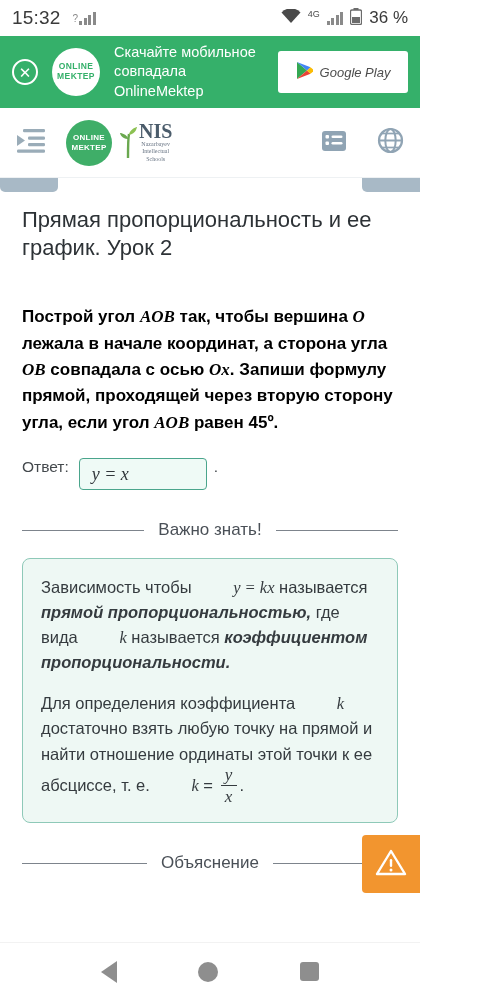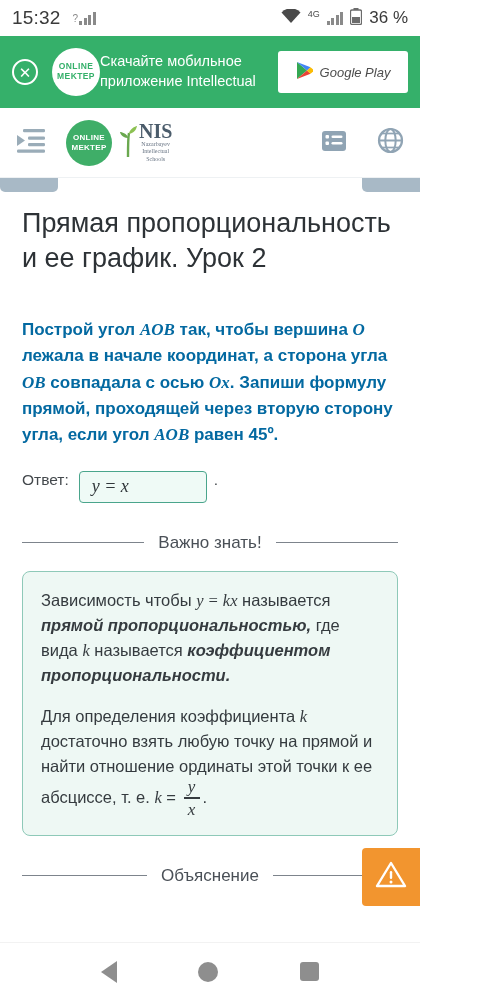--- a/index.html
+++ b/index.html
@@ -48,21 +48,21 @@
     font-size: 15px; line-height: 1; flex: none;
     font-family: "Liberation Sans", sans-serif;
   }
   .banner-logo {
     width: 48px; height: 48px; border-radius: 50%;
     background: #ffffff; margin-left: 14px; flex: none;
     display: flex; flex-direction: column; align-items: center; justify-content: center;
     color: #35b06a; font-size: 8.5px; font-weight: bold; letter-spacing: .4px; line-height: 1.15;
   }
   .banner-text {
-    margin-left: 0; color: #ffffff;
+    margin-left: 14px; color: #ffffff;
     font-size: 14.5px; line-height: 1.35; flex: 1;
   }
   .gplay-btn {
     background: #ffffff; border-radius: 3px;
     height: 42px; width: 130px; flex: none;
     display: flex; align-items: center; justify-content: center; gap: 7px;
   }
   .gplay-text { font-size: 13px; color: #4d4d4d; font-style: italic; }
 
   
@@ -73,45 +73,45 @@
     padding: 0 16px;
     border-bottom: 1px solid #eef1f3;
   }
   .nav-icon { color: #9aacb8; flex: none; }
   .nav-mektep {
     width: 46px; height: 46px; border-radius: 50%; background: #3fae68;
     margin-left: 20px; flex: none;
     display: flex; flex-direction: column; align-items: center; justify-content: center;
     color: #ffffff; font-size: 8px; font-weight: bold; letter-spacing: .3px; line-height: 1.2;
   }
-  .nav-nis { margin-left: 6px; flex: none; display: flex; align-items: center; }
+  .nav-nis { margin-left: 6px; flex: none; display: flex; align-items: flex-end; }
   .nis-text { margin-left: 1px; }
   .nis-main { font-family: "Liberation Serif", serif; font-size: 20px; color: #4b5c6b; font-weight: bold; line-height: .95; }
   .nis-sub { font-family: "Liberation Serif", serif; font-size: 6px; color: #6a7685; line-height: 1.25; text-align: center; }
   .nav-spacer { flex: 1; }
   .nav-right { display: flex; align-items: center; gap: 30px; }
 
   
   .cut-tabs { position: relative; height: 14px; }
   .cut-tab {
     position: absolute; top: 0; height: 14px;
     background: #a8b9c6; border-radius: 0 0 5px 5px;
   }
   .cut-tab.left { left: 0; width: 58px; }
   .cut-tab.right { right: 0; width: 58px; border-radius: 0 0 0 5px; }
 
   
   .content { padding: 8px 22px 0 22px; }
   .page-title {
-    font-size: 27px; color: #2d3236; line-height: 1.28;
+    font-size: 22px; color: #2d3236; line-height: 1.28;
     font-weight: normal; margin-top: 6px;
   }
   .question {
     margin-top: 42px;
-    font-size: 17px; line-height: 1.55; color: #0369a1; font-weight: bold;
+    font-size: 17px; line-height: 1.55; color: #000000; font-weight: bold;
   }
   .mathi { font-family: "Liberation Serif", serif; font-style: italic; font-weight: bold; }
   .answer-row {
     margin-top: 22px; display: flex; 
   }
   .answer-label { font-size: 15.5px; color: #44494d; }
   .answer-box {
     margin-left: 10px;
     width: 128px; height: 32px;
     background: #effaf6; border: 1px solid #4aa58c; border-radius: 4px;
@@ -127,21 +127,21 @@
 
   
   .infobox {
     margin-top: 18px;
     background: #eef8f4; border: 1px solid #8ec9b8; border-radius: 8px;
     padding: 16px 18px 16px 18px;
   }
   .infobox p { font-size: 16.5px; line-height: 1.52; color: #353b3f; }
   .infobox p + p { margin-top: 16px; }
   .ib { font-weight: bold; font-style: italic; }
-  .mser { font-family: "Liberation Serif", serif; font-style: italic; }
+  .mser { font-family: "Liberation Serif", serif; font-style: italic; margin-left: 37px; }
   .frac {
     display: inline-flex; flex-direction: column; align-items: center;
     vertical-align: middle; margin: 0 3px; position: relative; top: -1px;
   }
   .frac .num { font-family: "Liberation Serif", serif; font-style: italic; font-size: 17px; line-height: 1; }
   .frac .bar { width: 100%; min-width: 16px; height: 1.5px; background: #353b3f; margin: 2px 0; }
   .frac .den { font-family: "Liberation Serif", serif; font-style: italic; font-size: 17px; line-height: 1; }
 
   
   .expl-wrap { position: relative; }
@@ -208,21 +208,21 @@
   </div>
 
   <div class="banner">
     <div class="banner-close">✕</div>
     <div class="banner-logo">
       <span>ONLINE</span>
       <span>MEKTEP</span>
     </div>
     <div class="banner-text">
       <div>Скачайте мобильное</div>
-      <div>приложение Intellectual</div>
+      <div>совпадала OnlineMektep</div>
     </div>
     <div class="gplay-btn">
       <span>
         <svg width="17" height="19" viewBox="0 0 17 19">
           <path d="M1 1 L11 9.5 L1 18 Z" fill="#34a853"></path>
           <path d="M1 1 L11 9.5 L14.5 6.2 Z" fill="#4285f4"></path>
           <path d="M1 18 L11 9.5 L14.5 12.8 Z" fill="#ea4335"></path>
           <path d="M14.5 6.2 L16.6 8 A1.9 1.9 0 0 1 16.6 11 L14.5 12.8 L11 9.5 Z" fill="#fbbc04"></path>
         </svg>
       </span>

